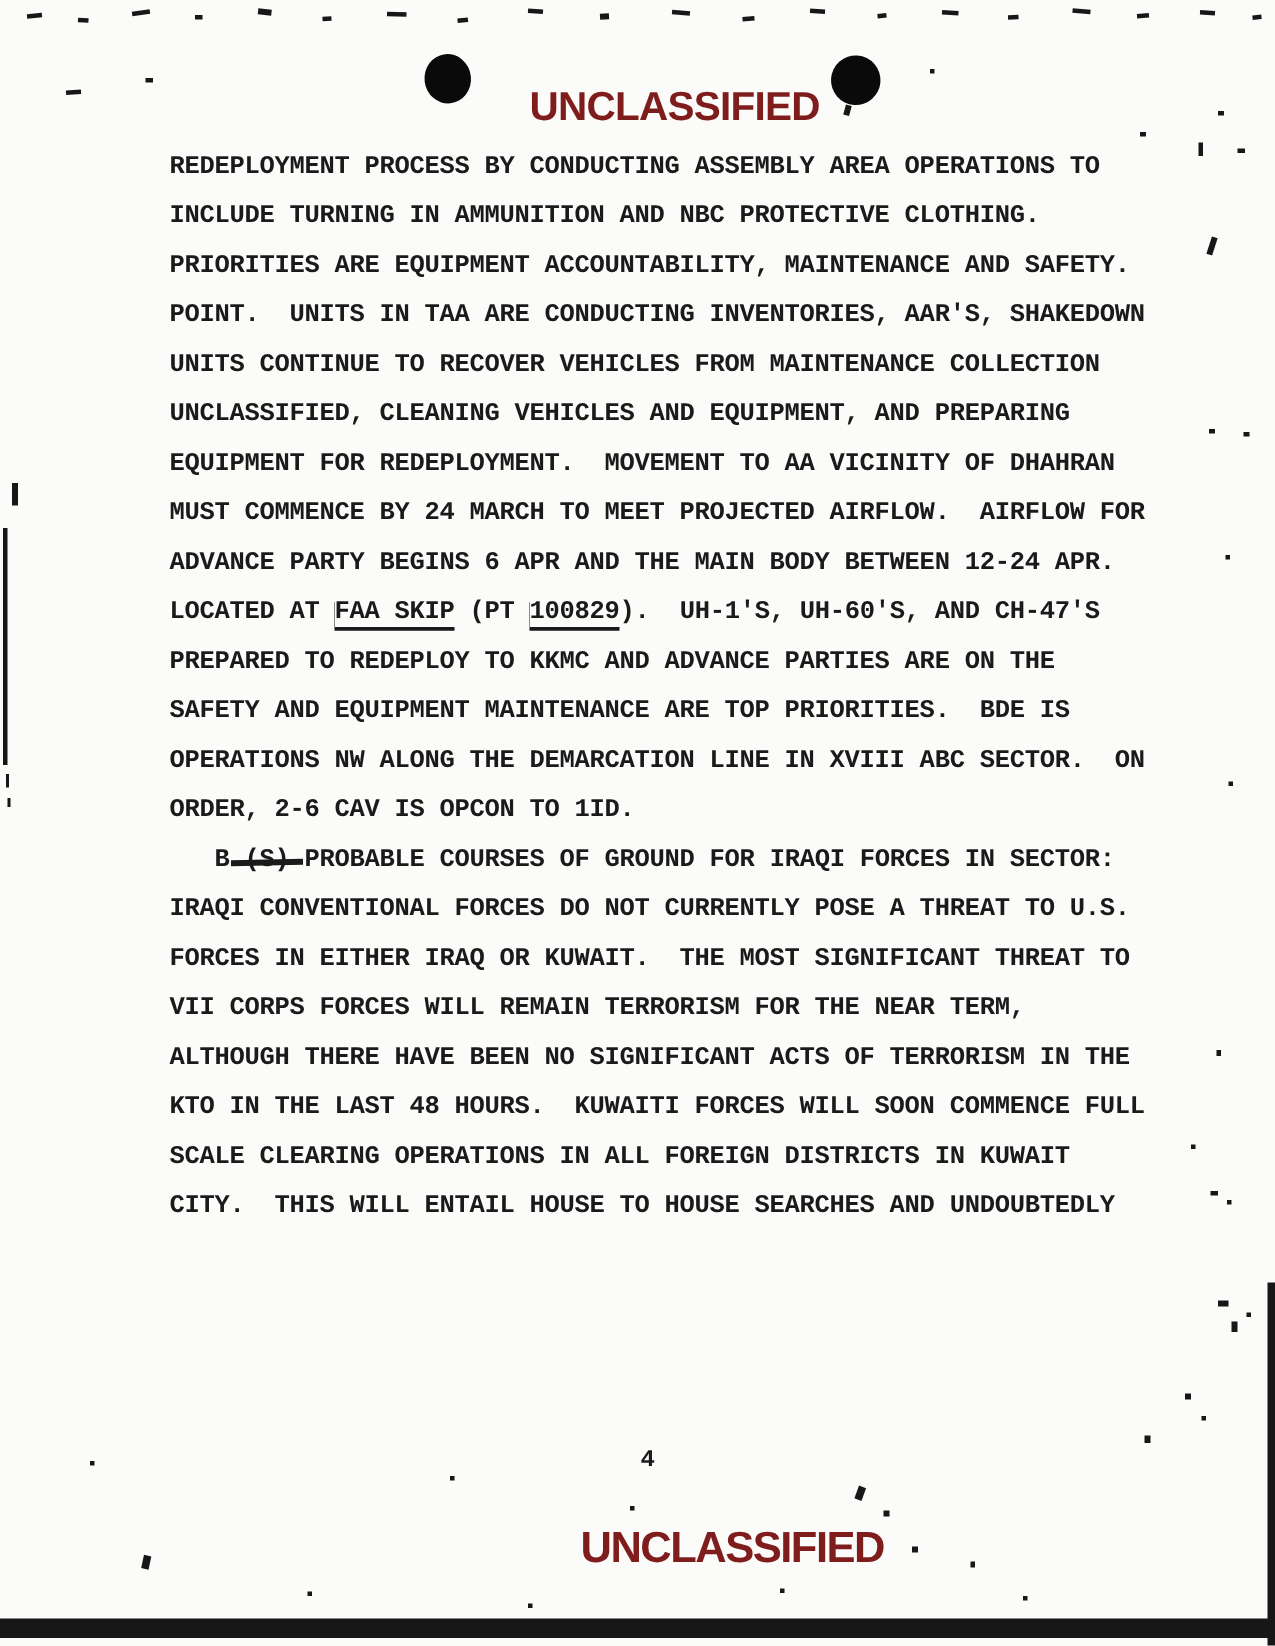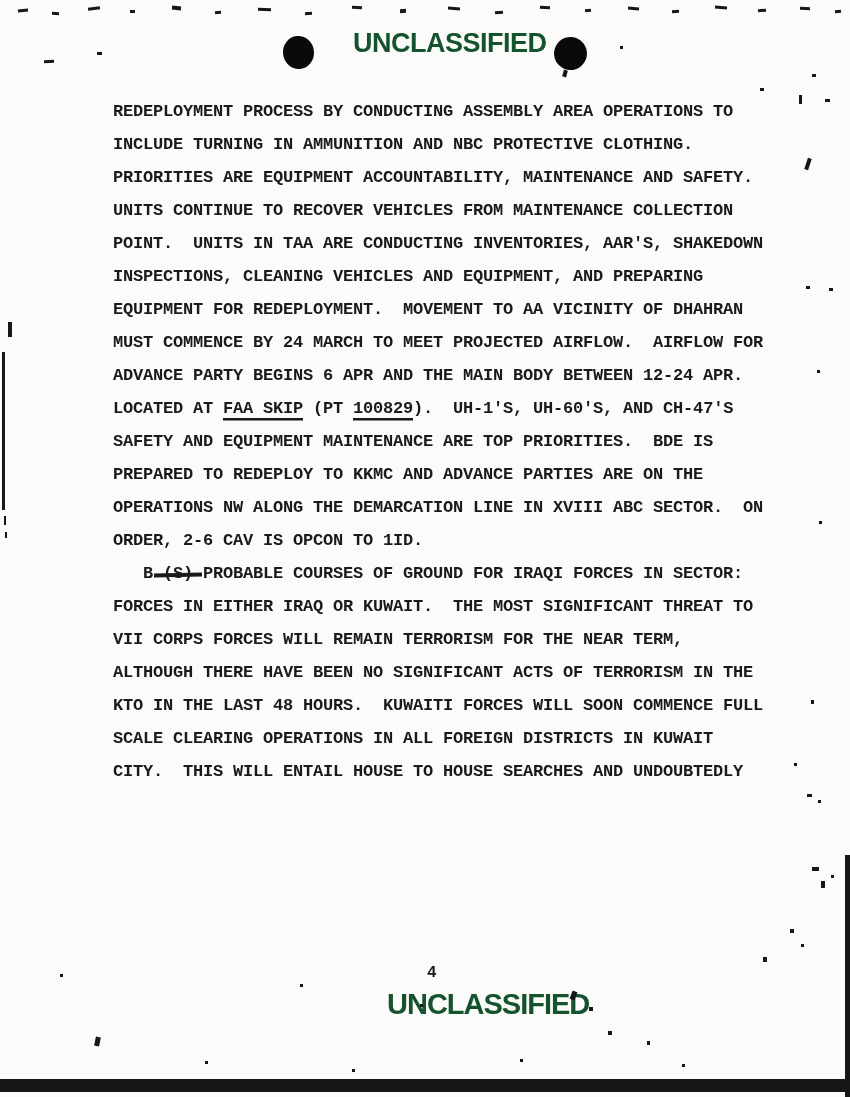--- a/index.html
+++ b/index.html
@@ -1,20 +1,20 @@
 <!DOCTYPE html>
 <html><head>
 <meta charset="utf-8">
 <title>Scanned Document</title>
 <style>
   html,body{margin:0;padding:0;}
   body{width:850px;height:1097px;position:relative;background:#fbfbf9;overflow:hidden;}
   .page{position:absolute;left:0;top:0;width:850px;height:1097px;
         font-family:"Liberation Mono","DejaVu Sans Mono",monospace;color:#1a1a1a;}
-  .banner{position:absolute;font-family:"Liberation Sans",sans-serif;font-weight:bold;color:#14532d;}
+  .banner{position:absolute;font-family:"Liberation Sans",sans-serif;font-weight:bold;color:#7f1d1d;margin-top:28px;}
   .banner-top{left:353px;top:28px;width:190px;font-size:27px;letter-spacing:-0.5px;text-align:center;}
   .banner-bottom{left:387px;top:988px;width:200px;font-size:29px;letter-spacing:-1px;text-align:center;}
   .punch{position:absolute;background:#0a0a0a;border-radius:50%;}
   .punch-left{left:283px;top:36px;width:31px;height:33px;transform:rotate(-6deg);}
   .punch-right{left:554px;top:37px;width:33px;height:33px;transform:rotate(4deg);}
   .body-text{position:absolute;left:113px;top:95px;width:690px;
              font-size:17px;font-weight:bold;letter-spacing:-0.2px;}
   .line{height:33px;line-height:33px;white-space:pre;}
   .struck{position:relative;}
   .struck::after{content:"";position:absolute;left:-9px;right:-9px;top:46%;height:3.5px;
@@ -30,32 +30,33 @@
 <div class="page">
 
   <span class="punch punch-left"></span>
   <div class="banner banner-top">UNCLASSIFIED</div>
   <span class="punch punch-right"></span>
 
   <div class="body-text">
     <div class="line">REDEPLOYMENT PROCESS BY CONDUCTING ASSEMBLY AREA OPERATIONS TO</div>
     <div class="line">INCLUDE TURNING IN AMMUNITION AND NBC PROTECTIVE CLOTHING.</div>
     <div class="line">PRIORITIES ARE EQUIPMENT ACCOUNTABILITY, MAINTENANCE AND SAFETY.</div>
+    <div class="line">POINT.  UNITS IN TAA ARE CONDUCTING INVENTORIES, AAR'S, SHAKEDOWN</div>
     <div class="line">UNITS CONTINUE TO RECOVER VEHICLES FROM MAINTENANCE COLLECTION</div>
-    <div class="line">POINT.  UNITS IN TAA ARE CONDUCTING INVENTORIES, AAR'S, SHAKEDOWN</div>
-    <div class="line">INSPECTIONS, CLEANING VEHICLES AND EQUIPMENT, AND PREPARING</div>
+    <div class="line">UNCLASSIFIED, CLEANING VEHICLES AND EQUIPMENT, AND PREPARING</div>
     <div class="line">EQUIPMENT FOR REDEPLOYMENT.  MOVEMENT TO AA VICINITY OF DHAHRAN</div>
     <div class="line">MUST COMMENCE BY 24 MARCH TO MEET PROJECTED AIRFLOW.  AIRFLOW FOR</div>
     <div class="line">ADVANCE PARTY BEGINS 6 APR AND THE MAIN BODY BETWEEN 12-24 APR.</div>
     <div class="line"><span>LOCATED AT </span><span class="underlined">FAA SKIP</span><span> (PT </span><span class="underlined">100829</span><span>).  UH-1'S, UH-60'S, AND CH-47'S</span></div>
+    <div class="line">PREPARED TO REDEPLOY TO KKMC AND ADVANCE PARTIES ARE ON THE</div>
     <div class="line">SAFETY AND EQUIPMENT MAINTENANCE ARE TOP PRIORITIES.  BDE IS</div>
-    <div class="line">PREPARED TO REDEPLOY TO KKMC AND ADVANCE PARTIES ARE ON THE</div>
     <div class="line">OPERATIONS NW ALONG THE DEMARCATION LINE IN XVIII ABC SECTOR.  ON</div>
     <div class="line">ORDER, 2-6 CAV IS OPCON TO 1ID.</div>
     <div class="line"><span>   B </span><span class="struck">(S)</span><span> PROBABLE COURSES OF GROUND FOR IRAQI FORCES IN SECTOR:</span></div>
+    <div class="line">IRAQI CONVENTIONAL FORCES DO NOT CURRENTLY POSE A THREAT TO U.S.</div>
     <div class="line">FORCES IN EITHER IRAQ OR KUWAIT.  THE MOST SIGNIFICANT THREAT TO</div>
     <div class="line">VII CORPS FORCES WILL REMAIN TERRORISM FOR THE NEAR TERM,</div>
     <div class="line">ALTHOUGH THERE HAVE BEEN NO SIGNIFICANT ACTS OF TERRORISM IN THE</div>
     <div class="line">KTO IN THE LAST 48 HOURS.  KUWAITI FORCES WILL SOON COMMENCE FULL</div>
     <div class="line">SCALE CLEARING OPERATIONS IN ALL FOREIGN DISTRICTS IN KUWAIT</div>
     <div class="line">CITY.  THIS WILL ENTAIL HOUSE TO HOUSE SEARCHES AND UNDOUBTEDLY</div>
   </div>
 
   <div class="page-number">4</div>
   <div class="banner banner-bottom">UNCLASSIFIED</div>

